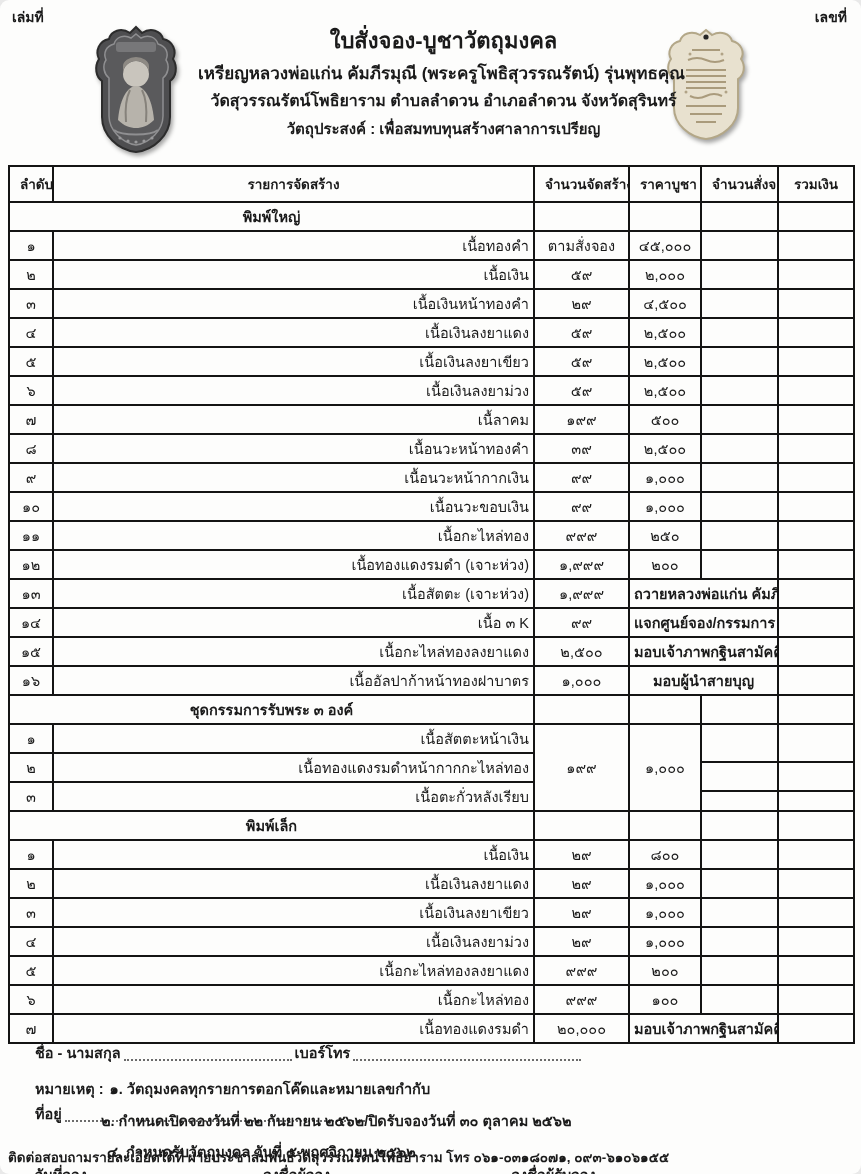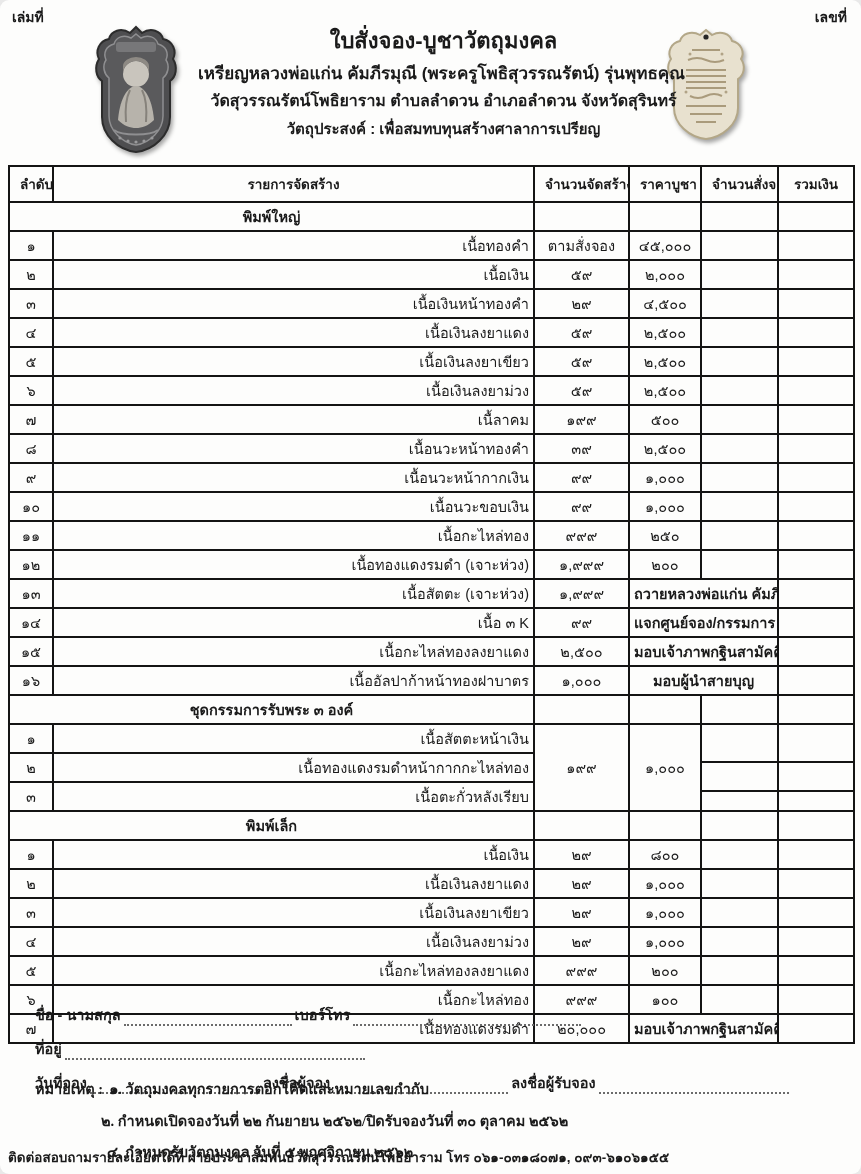--- a/index.html
+++ b/index.html
@@ -44,28 +44,28 @@
   td.c-no{text-align:center;}
   td.c-item{text-align:right;padding-left:7px;}
   td.c-qty,td.c-price{text-align:center;}
   td.c-note{text-align:center;font-weight:bold;font-size:13.5px;}
   td.offset-cell{position:relative;padding:0;}
   td.offset-cell .ol{position:absolute;left:0;width:100%;border-top:2px solid #141414;}
   td.offset-cell .ol.l1{top:42%;}
   td.offset-cell .ol.l2{top:76%;}
   
   .form-area{position:absolute;left:35px;top:1003px;width:818px;font-size:14.5px;font-weight:bold;}
-  .fline{display:flex;align-items:flex-end;margin-bottom:11px;}
+  .fline{display:flex;align-items:center;margin-bottom:11px;margin-top:38px;}
   .fline .lbl{white-space:nowrap;}
   .dots{display:inline-block;height:15px;border-bottom:2px dotted #6b6b6b;margin:0 3px;}
   .d1{width:168px;} .d2{width:228px;}
   .d3{width:300px;}
   .d4{width:170px;} .d5{width:175px;} .d6{width:190px;}
   .notes{position:absolute;left:35px;top:1082px;font-size:14.5px;font-weight:bold;line-height:1;}
-  .notes .n-row{margin-bottom:17px;display:flex;font-family:Liberation Serif, serif;}
+  .notes .n-row{margin-bottom:17px;display:flex;}
   .notes .n-head{margin-right:6px;}
   .notes .indent2{margin-left:66px;}
   .notes .indent3{margin-left:72px;}
   .contact{position:absolute;left:8px;top:1146px;font-size:13.5px;font-weight:bold;}
 </style>
 </head>
 <body>
 
 <div class="page">
 

